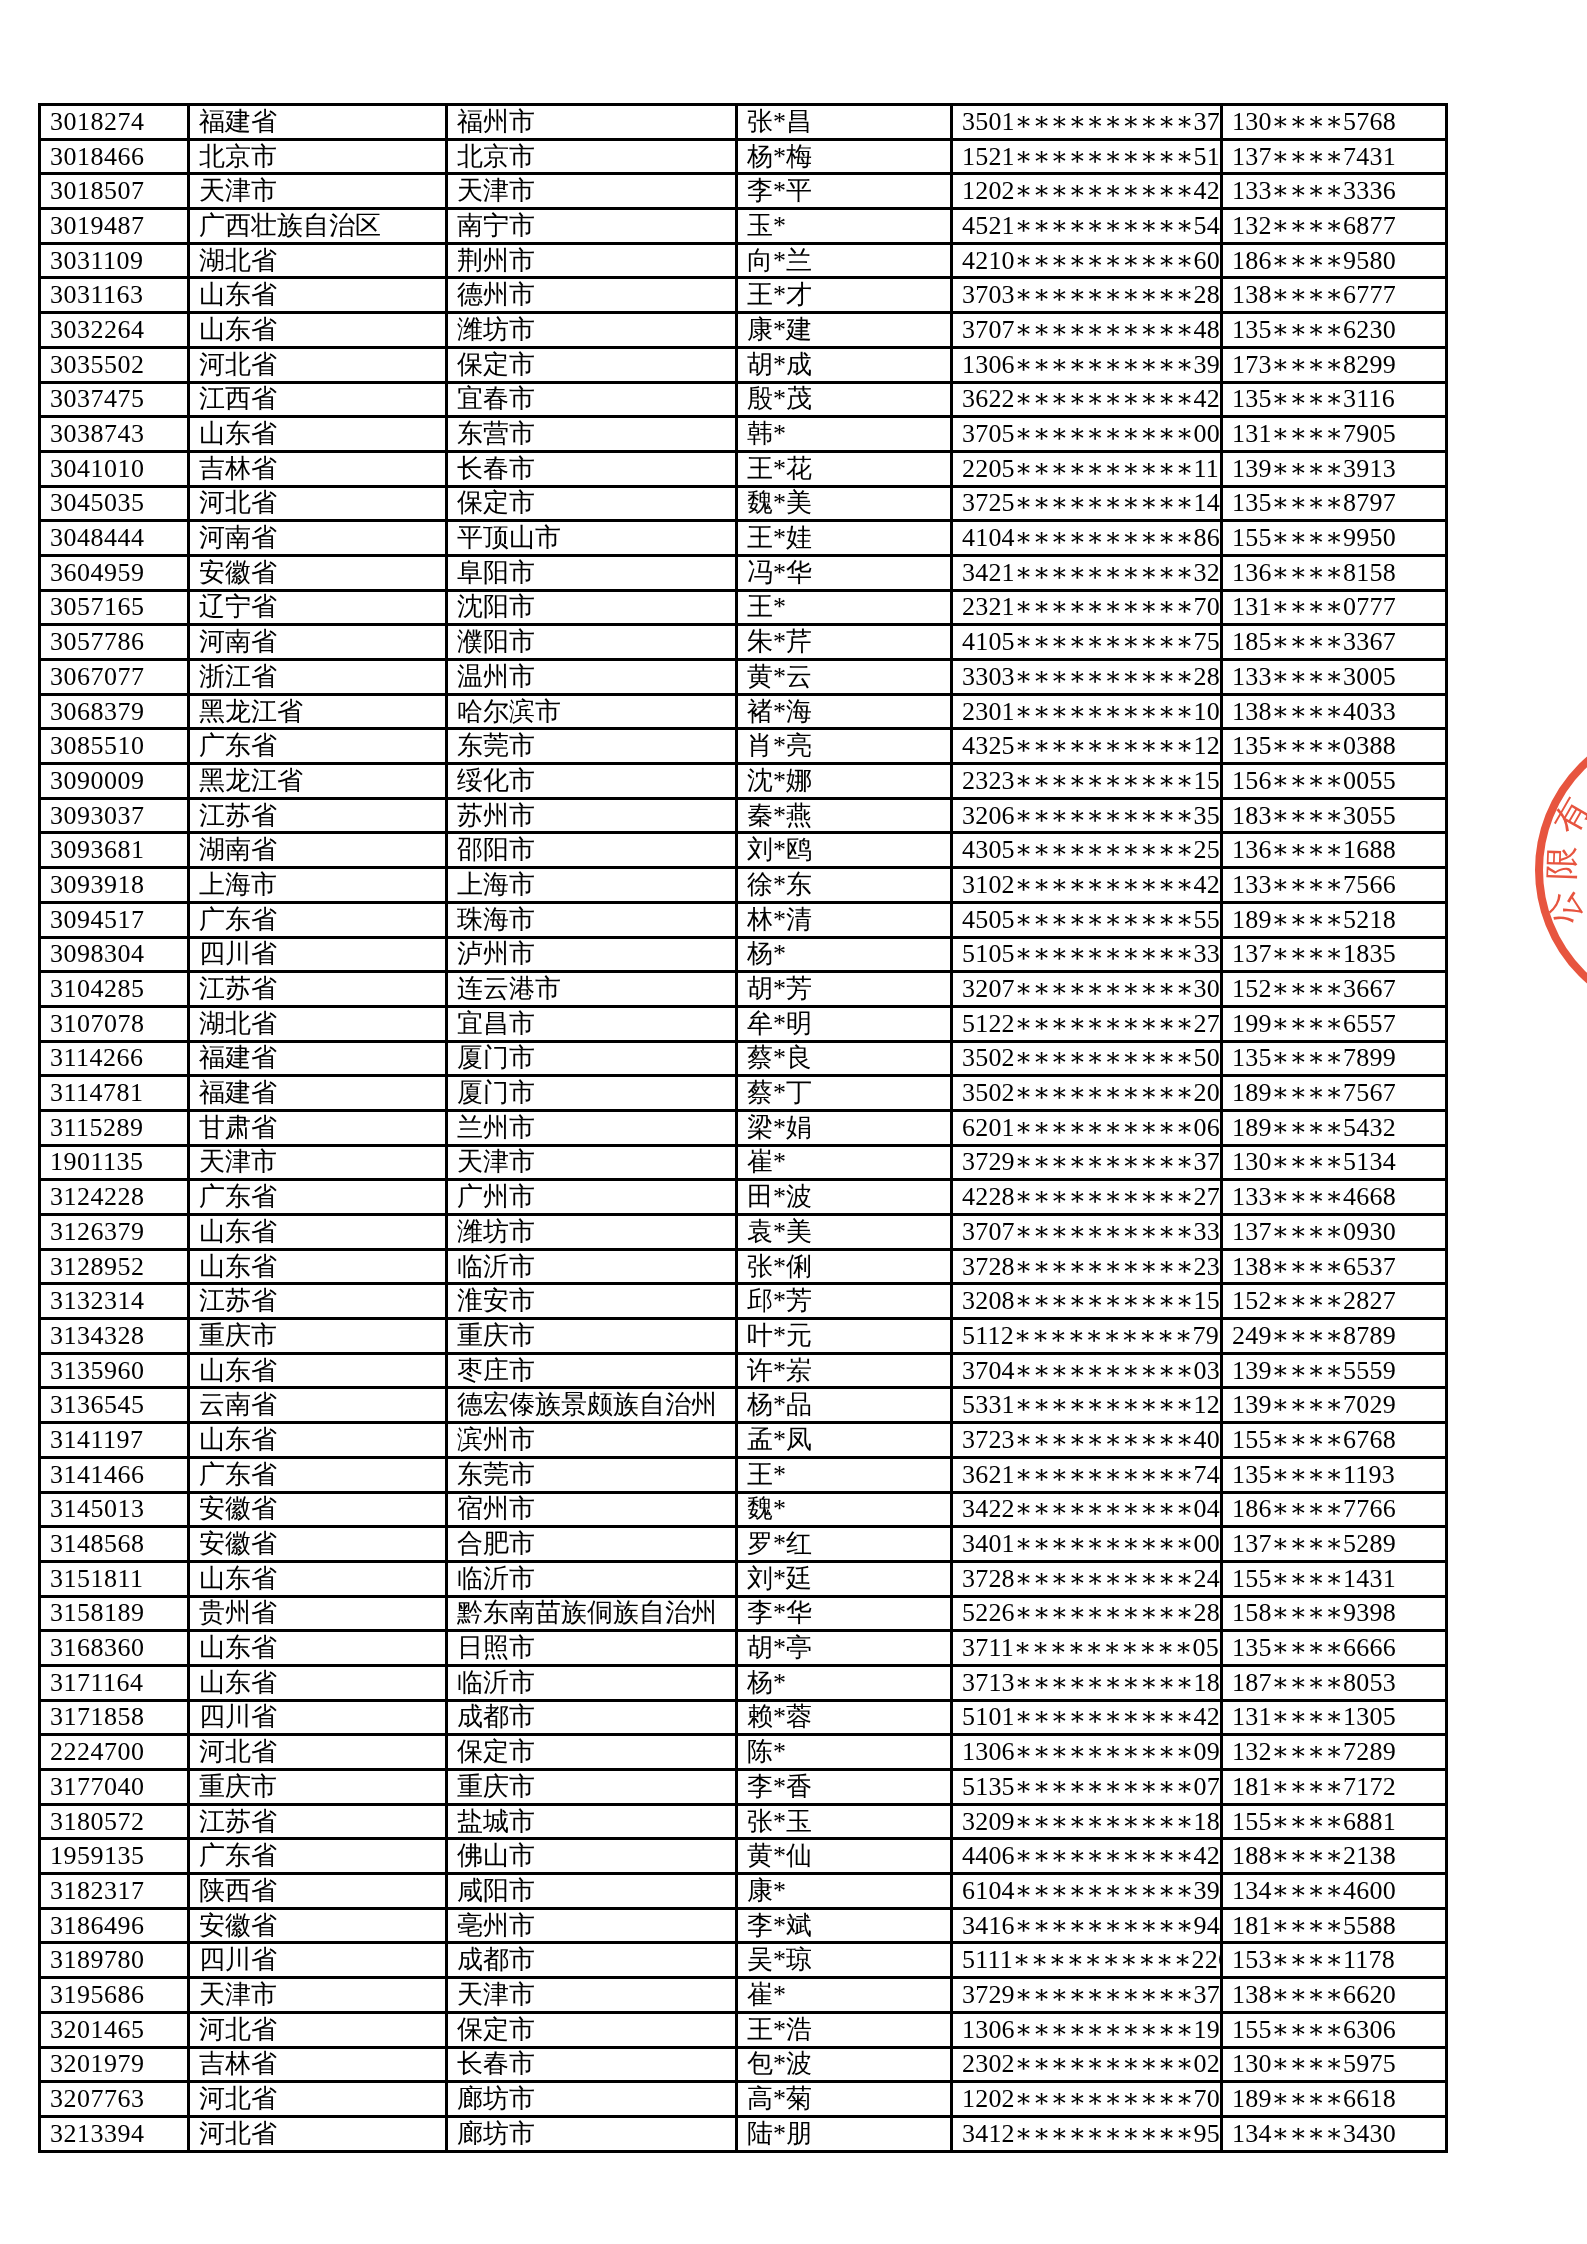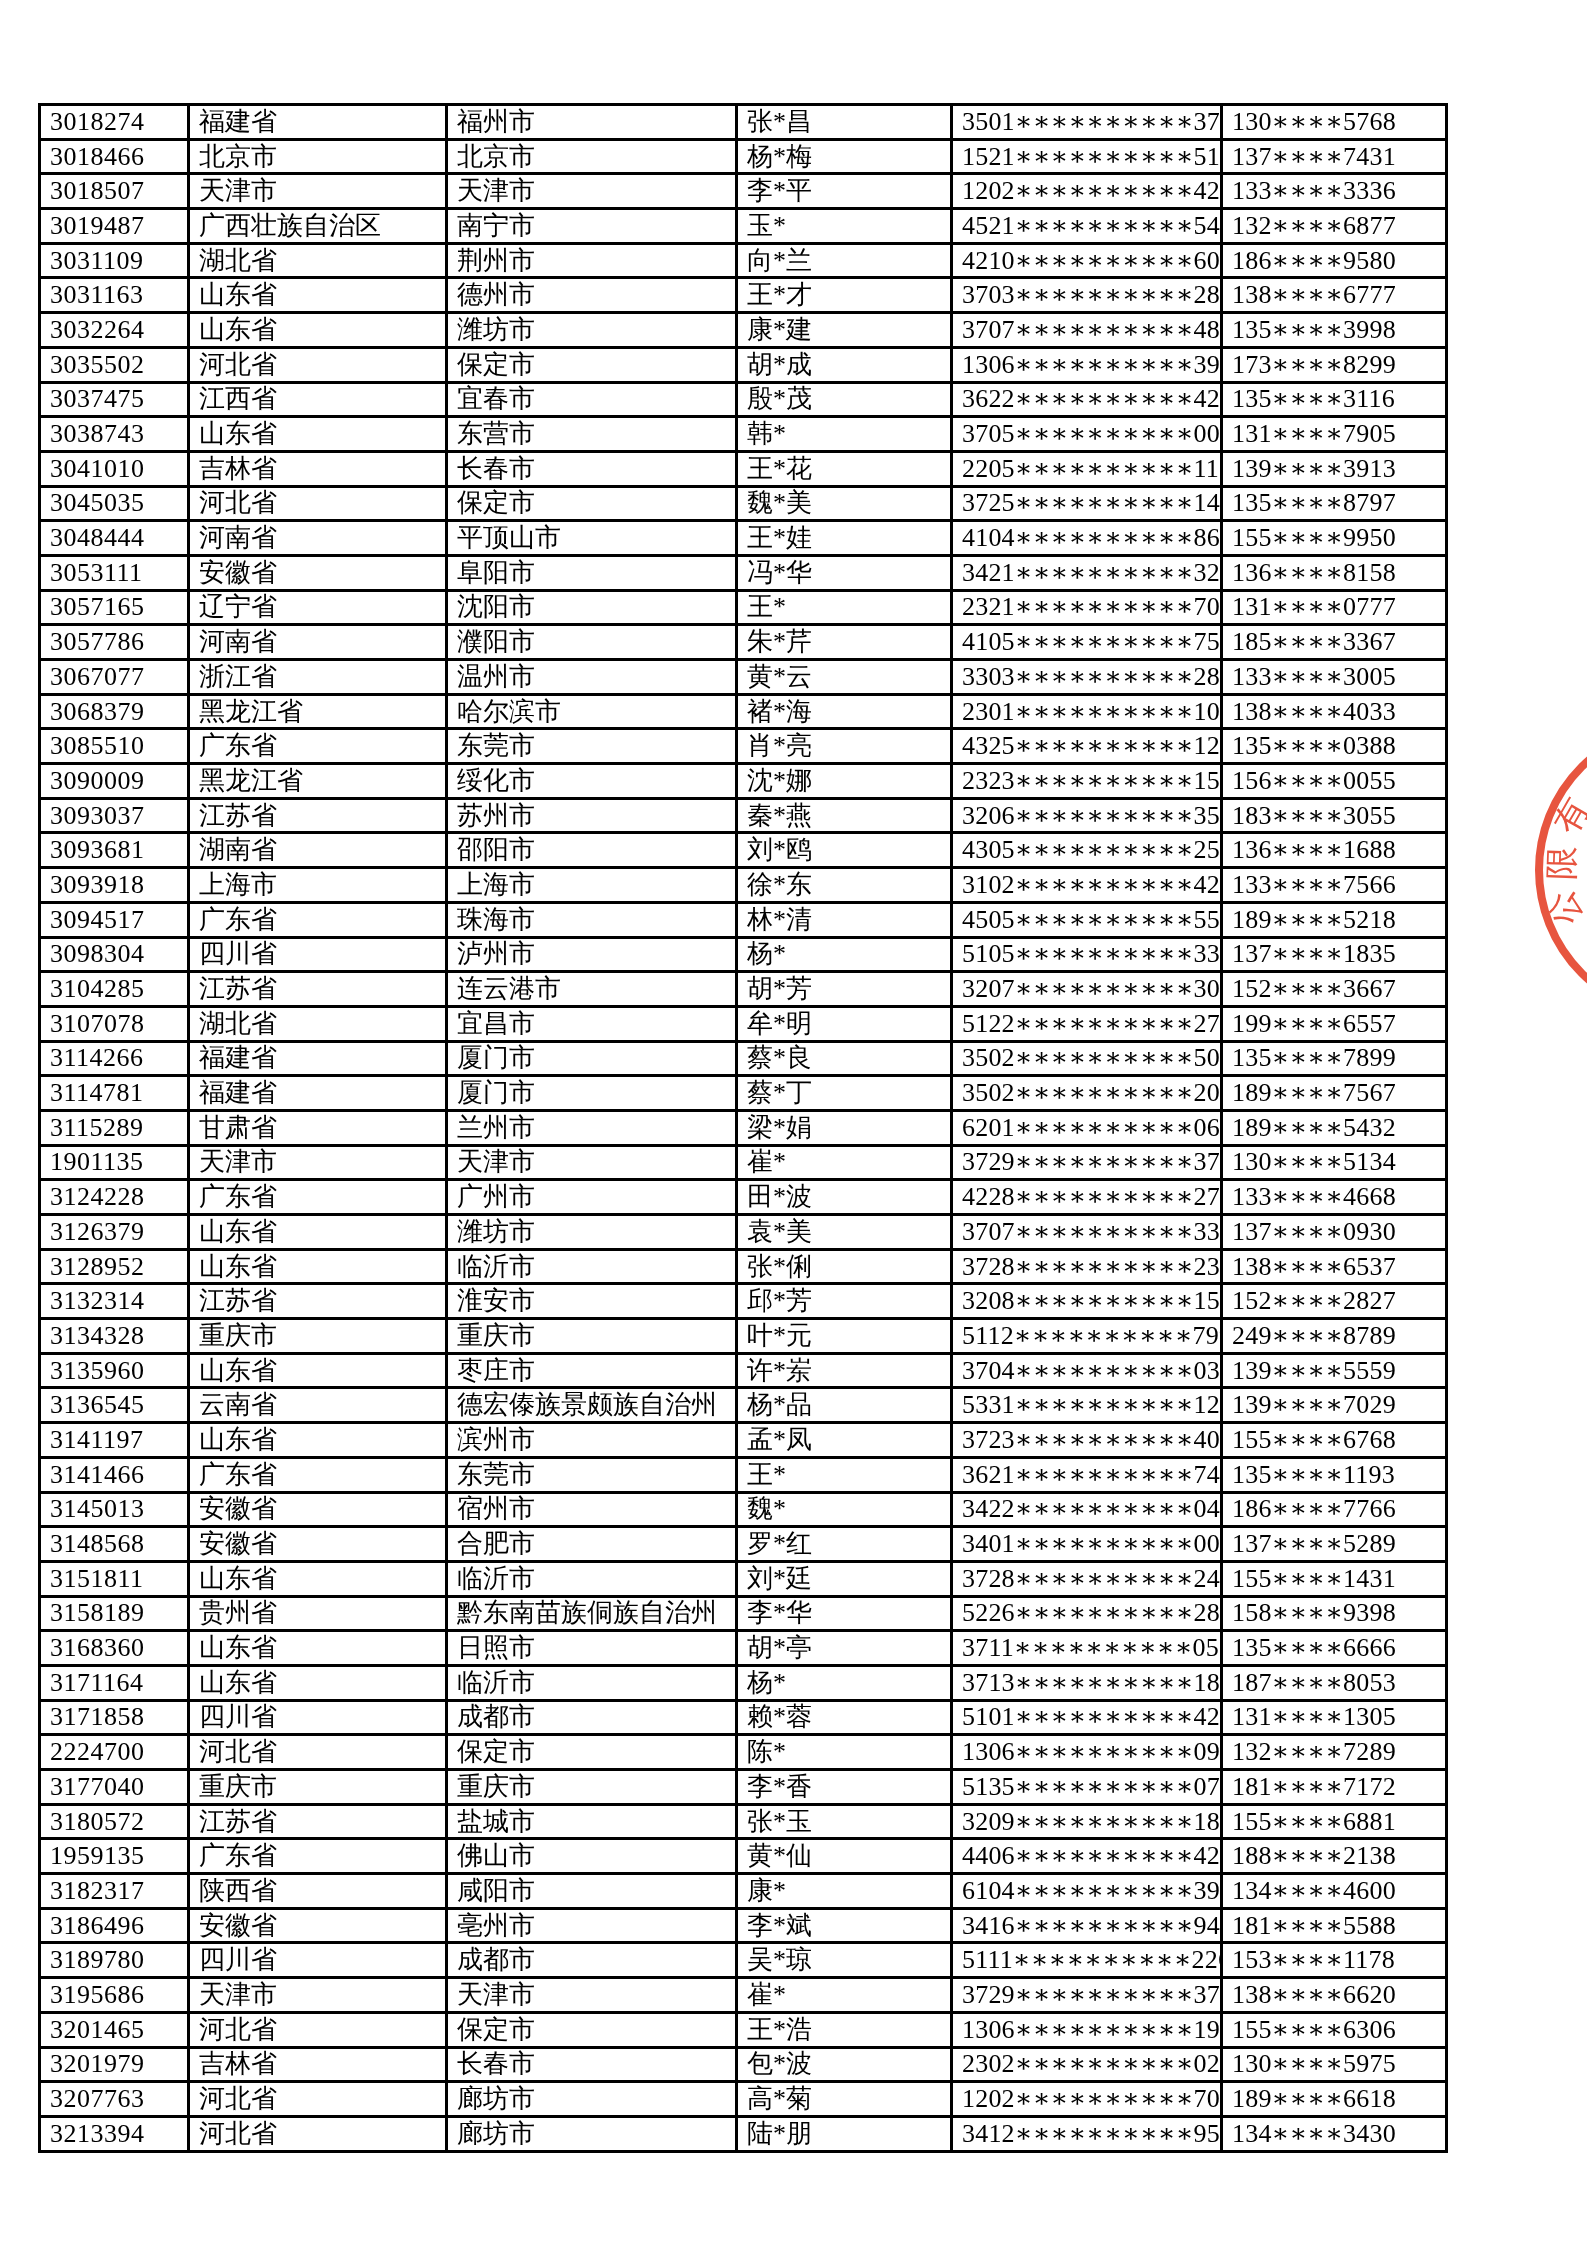--- a/index.html
+++ b/index.html
@@ -119,21 +119,21 @@
           <td>王*才</td>
           <td class="c-num">3703∗∗∗∗∗∗∗∗∗∗2811</td>
           <td class="c-num">138∗∗∗∗6777</td>
         </tr>
         <tr>
           <td class="c-id">3032264</td>
           <td>山东省</td>
           <td>潍坊市</td>
           <td>康*建</td>
           <td class="c-num">3707∗∗∗∗∗∗∗∗∗∗4817</td>
-          <td class="c-num">135∗∗∗∗3998</td>
+          <td class="c-num">135∗∗∗∗6230</td>
         </tr>
         <tr>
           <td class="c-id">3035502</td>
           <td>河北省</td>
           <td>保定市</td>
           <td>胡*成</td>
           <td class="c-num">1306∗∗∗∗∗∗∗∗∗∗3910</td>
           <td class="c-num">173∗∗∗∗8299</td>
         </tr>
         <tr>
@@ -170,21 +170,21 @@
         </tr>
         <tr>
           <td class="c-id">3048444</td>
           <td>河南省</td>
           <td>平顶山市</td>
           <td>王*娃</td>
           <td class="c-num">4104∗∗∗∗∗∗∗∗∗∗8649</td>
           <td class="c-num">155∗∗∗∗9950</td>
         </tr>
         <tr>
-          <td class="c-id">3053111</td>
+          <td class="c-id">3604959</td>
           <td>安徽省</td>
           <td>阜阳市</td>
           <td>冯*华</td>
           <td class="c-num">3421∗∗∗∗∗∗∗∗∗∗3298</td>
           <td class="c-num">136∗∗∗∗8158</td>
         </tr>
         <tr>
           <td class="c-id">3057165</td>
           <td>辽宁省</td>
           <td>沈阳市</td>

